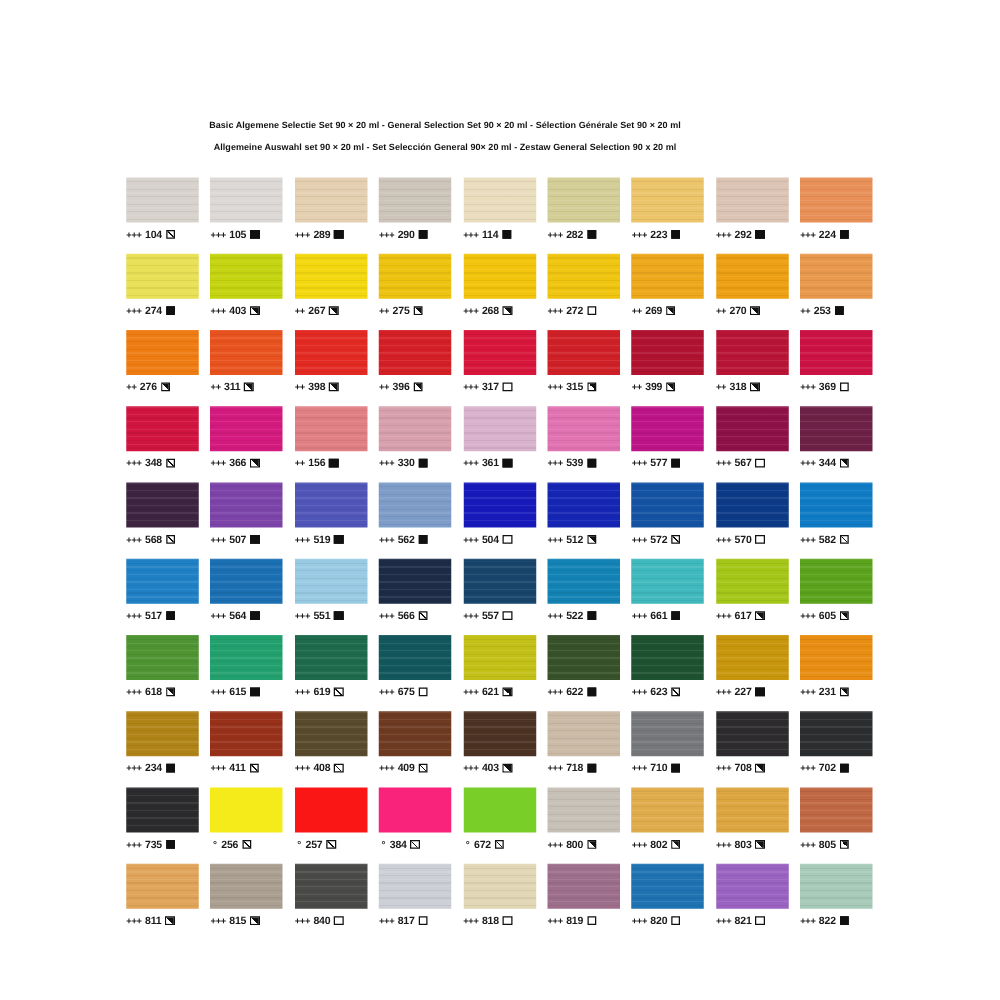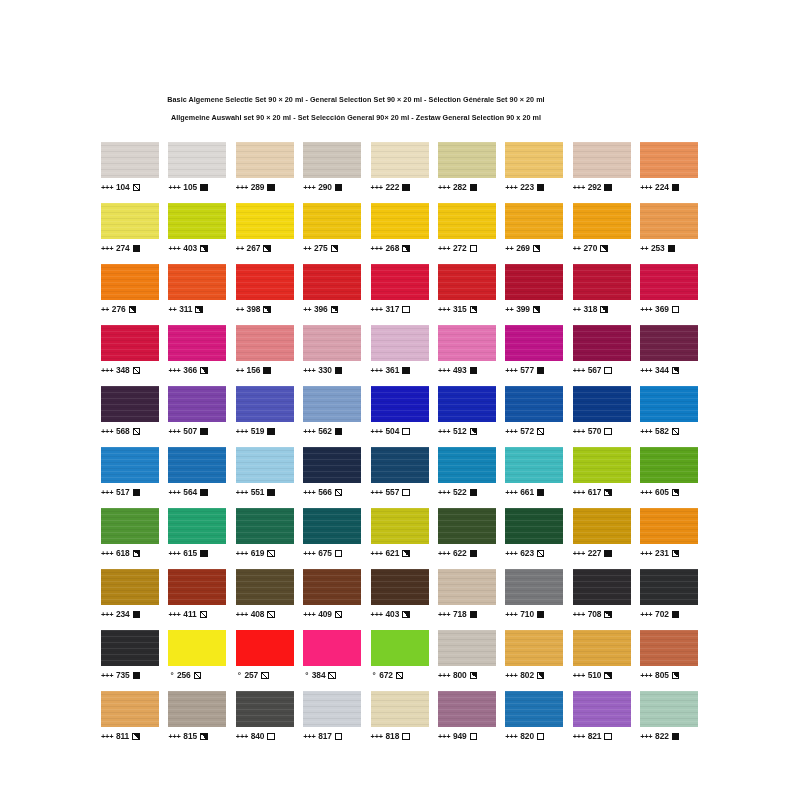--- a/index.html
+++ b/index.html
@@ -191,21 +191,21 @@
             <span class="num">290</span>
             <span class="op opaque"></span>
           </div>
         </div>
         <div class="cell">
           <div class="swatch" style="background: rgb(233, 221, 190);">
             <div class="grain"></div>
           </div>
           <div class="label">
             <span class="lf">+++</span>
-            <span class="num">222</span>
+            <span class="num">114</span>
             <span class="op opaque"></span>
           </div>
         </div>
         <div class="cell">
           <div class="swatch" style="background: rgb(211, 205, 150);">
             <div class="grain"></div>
           </div>
           <div class="label">
             <span class="lf">+++</span>
             <span class="num">282</span>
@@ -477,21 +477,21 @@
             <span class="num">361</span>
             <span class="op opaque"></span>
           </div>
         </div>
         <div class="cell">
           <div class="swatch" style="background: rgb(226, 115, 178);">
             <div class="grain"></div>
           </div>
           <div class="label">
             <span class="lf">+++</span>
-            <span class="num">493</span>
+            <span class="num">539</span>
             <span class="op opaque"></span>
           </div>
         </div>
         <div class="cell">
           <div class="swatch" style="background: rgb(189, 20, 136);">
             <div class="grain"></div>
           </div>
           <div class="label">
             <span class="lf">+++</span>
             <span class="num">577</span>
@@ -949,21 +949,21 @@
             <span class="num">802</span>
             <span class="op semi"></span>
           </div>
         </div>
         <div class="cell">
           <div class="swatch" style="background: rgb(220, 165, 63);">
             <div class="grain"></div>
           </div>
           <div class="label">
             <span class="lf">+++</span>
-            <span class="num">510</span>
+            <span class="num">803</span>
             <span class="op semi"></span>
           </div>
         </div>
         <div class="cell">
           <div class="swatch" style="background: rgb(192, 103, 68);">
             <div class="grain"></div>
           </div>
           <div class="label">
             <span class="lf">+++</span>
             <span class="num">805</span>
@@ -1021,21 +1021,21 @@
             <span class="num">818</span>
             <span class="op transparent"></span>
           </div>
         </div>
         <div class="cell">
           <div class="swatch" style="background: rgb(157, 111, 140);">
             <div class="grain"></div>
           </div>
           <div class="label">
             <span class="lf">+++</span>
-            <span class="num">949</span>
+            <span class="num">819</span>
             <span class="op transparent"></span>
           </div>
         </div>
         <div class="cell">
           <div class="swatch" style="background: rgb(31, 115, 178);">
             <div class="grain"></div>
           </div>
           <div class="label">
             <span class="lf">+++</span>
             <span class="num">820</span>

